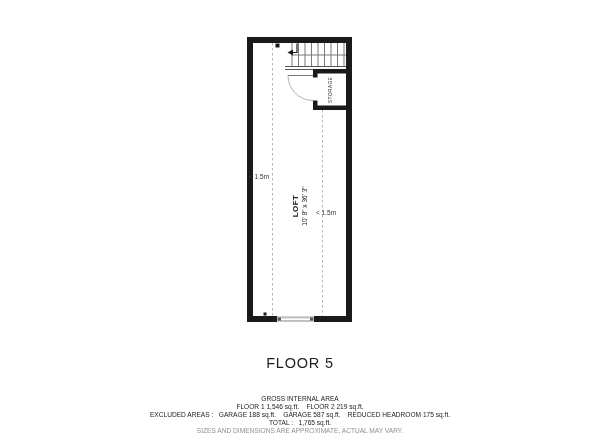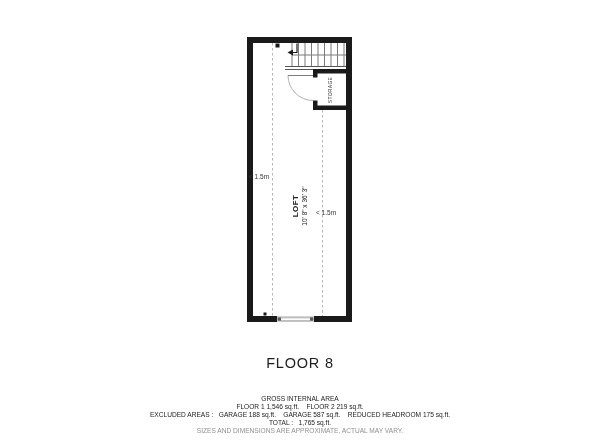--- a/index.html
+++ b/index.html
@@ -97,21 +97,21 @@
   <div id="loft-block">
     <div id="loft-name">LOFT</div>
     <div id="loft-dims">10' 8" x 36' 3"</div>
   </div>
 
   <div id="storage-label">STORAGE</div>
 
   <div class="lbl" style="left:249px;top:173px;">&lt; 1.5m</div>
   <div class="lbl" style="left:316px;top:209px;">&lt; 1.5m</div>
 
-  <div id="floor-title">FLOOR 8</div>
+  <div id="floor-title">FLOOR 5</div>
 
   <div id="footer">
     <div>GROSS INTERNAL AREA</div>
     <div>FLOOR 1 1,546 sq.ft.    FLOOR 2 219 sq.ft.</div>
     <div>EXCLUDED AREAS :   GARAGE 188 sq.ft.    GARAGE 587 sq.ft.    REDUCED HEADROOM 175 sq.ft.</div>
     <div>TOTAL :   1,765 sq.ft.</div>
     <div class="muted">SIZES AND DIMENSIONS ARE APPROXIMATE, ACTUAL MAY VARY.</div>
   </div>
 
 </div>

